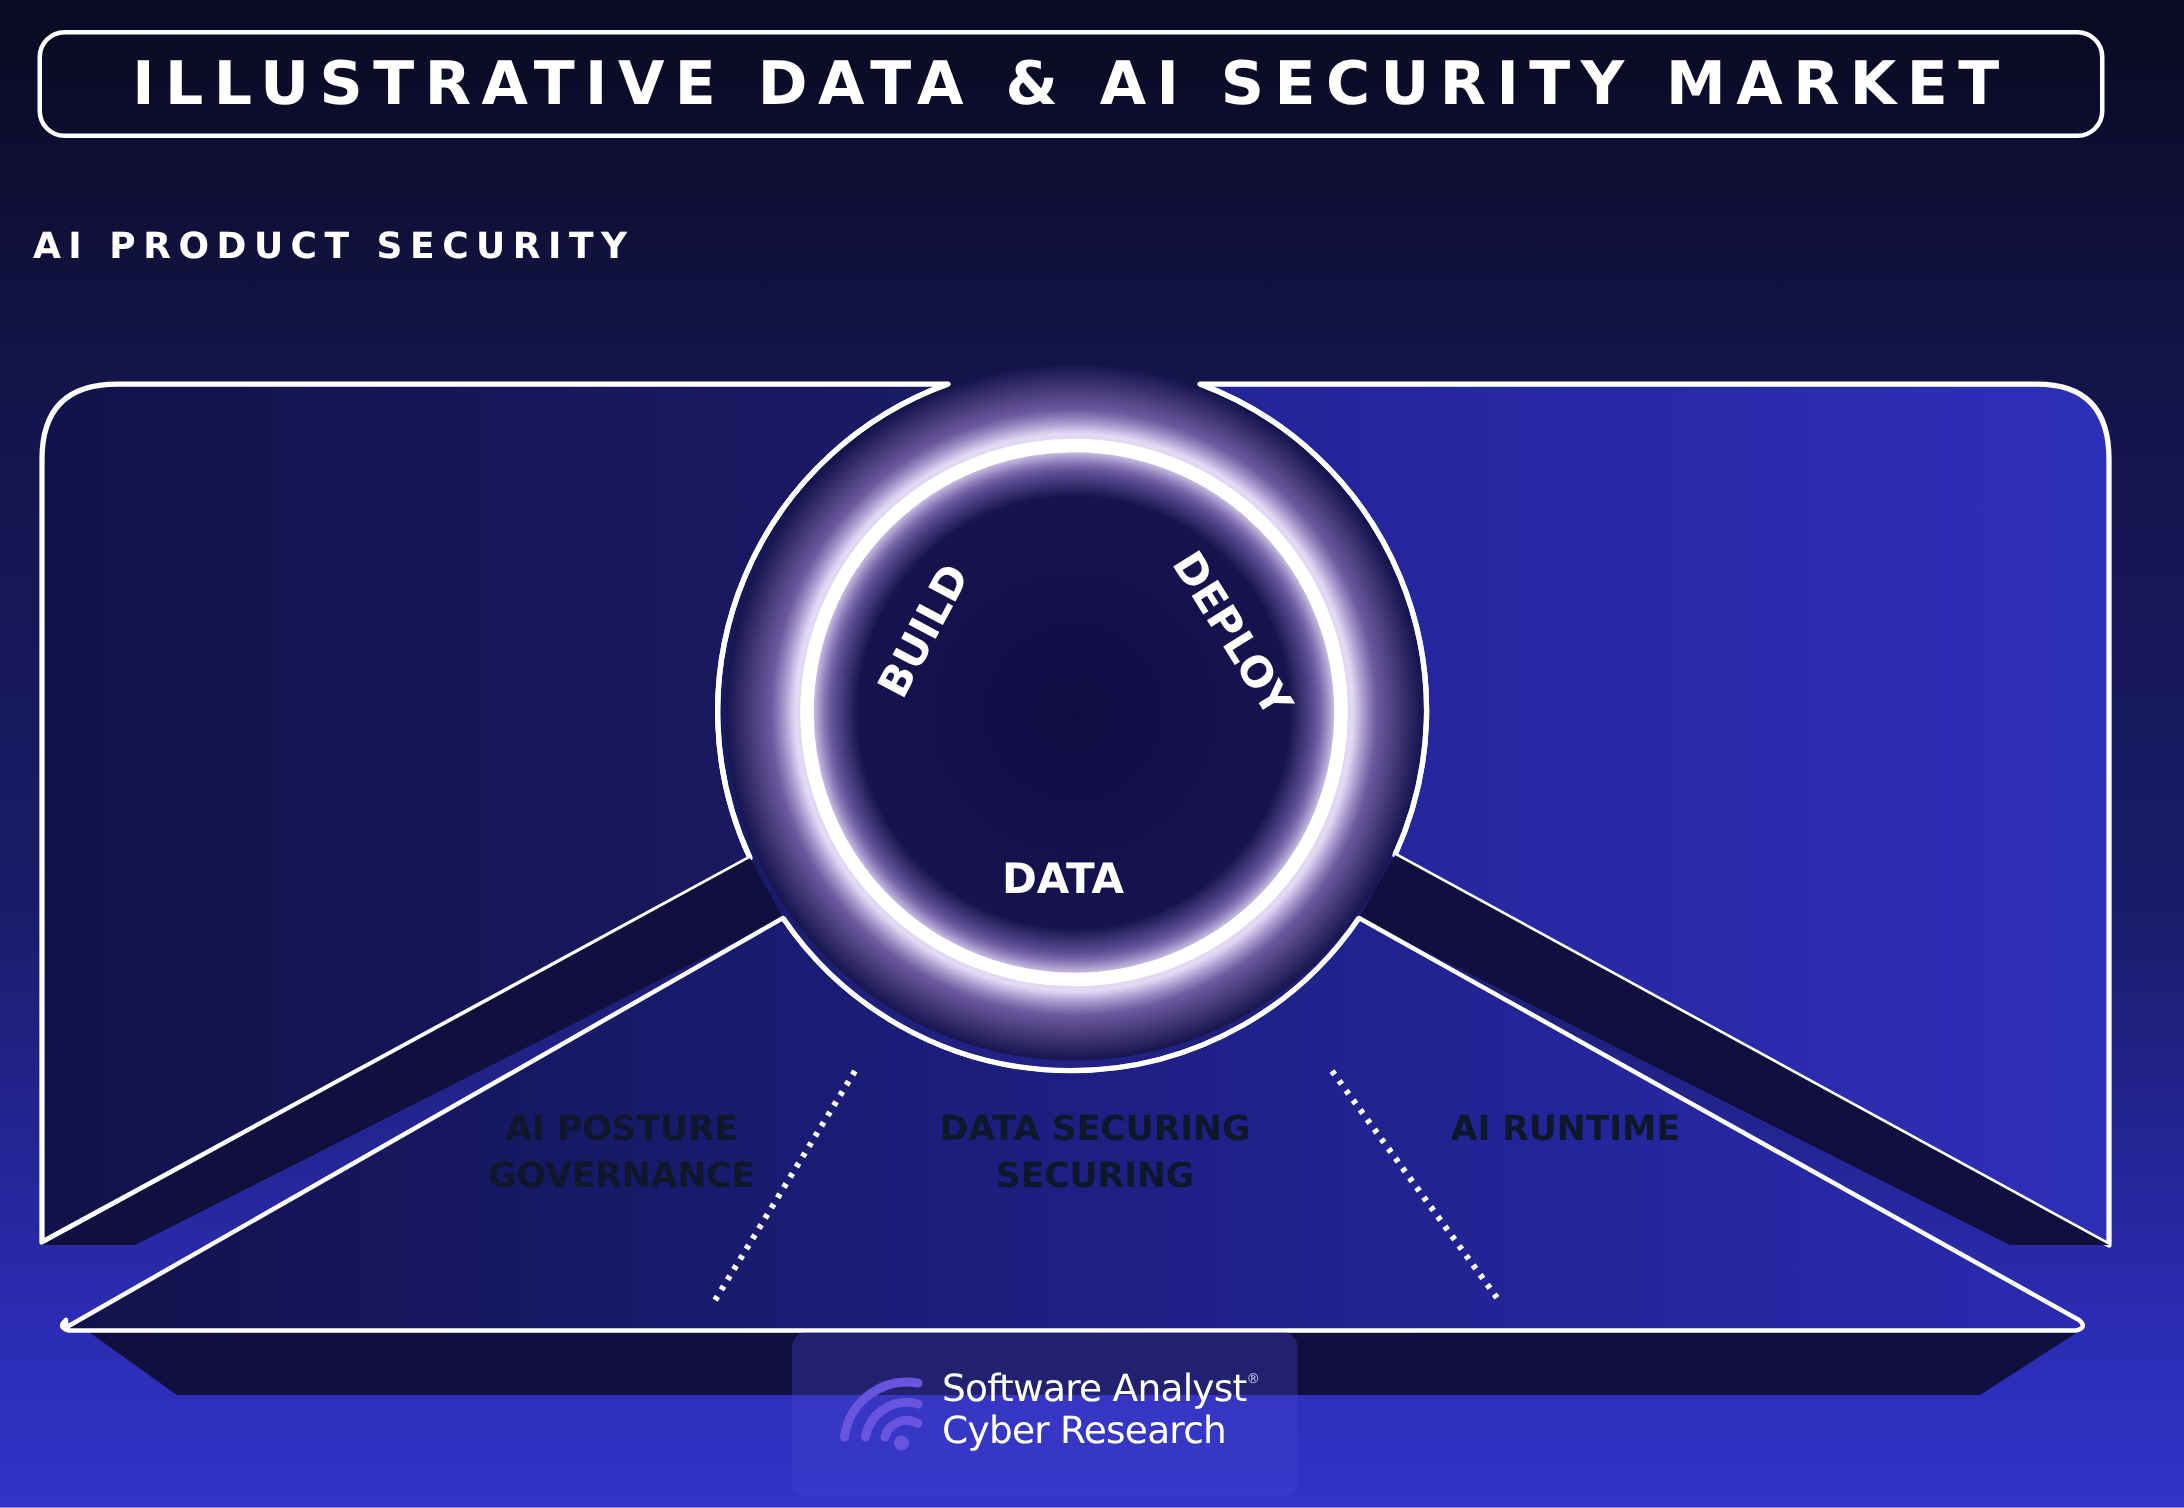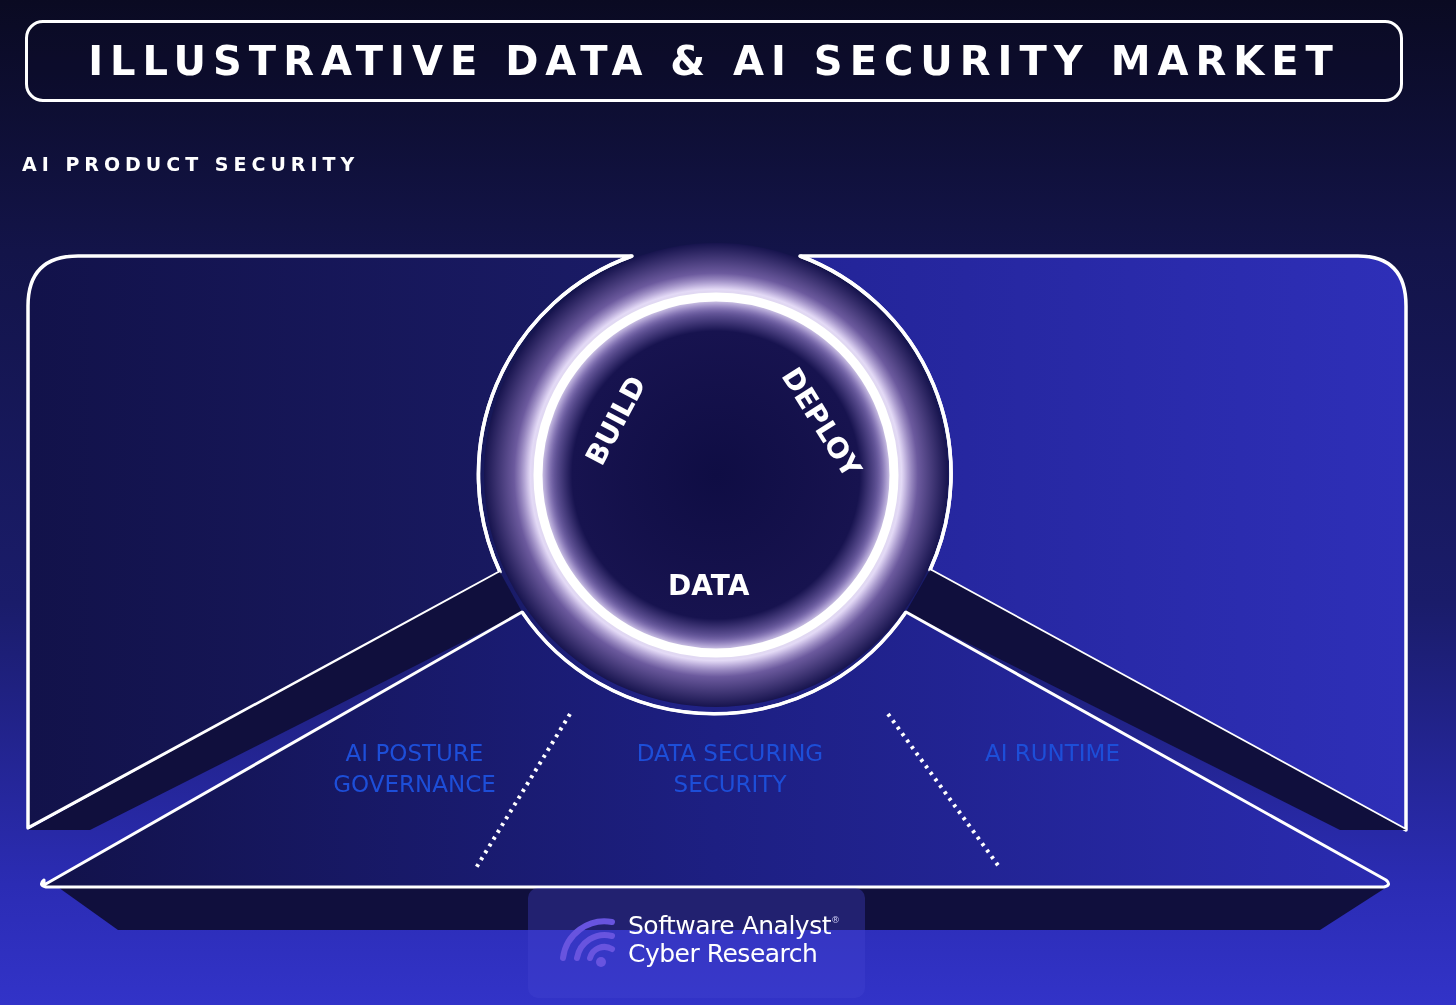--- a/index.html
+++ b/index.html
@@ -3,44 +3,44 @@
   <meta charset="utf-8">
   <style>
     html, body { margin: 0; padding: 0; }
     body {
       width: 1456px; height: 1005px; overflow: hidden; position: relative;
       background: linear-gradient(180deg, #0a0a22 0%, #131449 25%, #1a1c6a 60%, #2b2cb4 88%, #3233c8 100%);
       font-family: "Liberation Sans", "DejaVu Sans", sans-serif;
       color: #ffffff;
     }
     .title-box {
-      position: absolute; left: 25px; top: 20px; width: 1378px; height: 82px;
+      position: absolute; left: 25px; top: 20px; width: 1378px; height: 72px;
       border: 3px solid #ffffff; border-radius: 18px; box-sizing: border-box;
       display: flex; align-items: center; justify-content: center;
       background: rgba(10, 10, 40, 0.25);
     }
     .title-text {
       font-family: "DejaVu Sans", sans-serif; font-weight: bold;
       font-size: 40px; letter-spacing: 7px; color: #ffffff;
     }
     .heading {
       position: absolute; font-family: "DejaVu Sans", sans-serif; font-weight: bold;
-      font-size: 19px; letter-spacing: 5px; line-height: 41px; color: #ffffff;
+      font-size: 24px; letter-spacing: 5px; line-height: 41px; color: #ffffff;
     }
     .heading-left { left: 22px; top: 144px; text-align: left; }
     .heading-right { right: 45px; top: 144px; text-align: right; }
     svg.diagram { position: absolute; left: 0; top: 0; }
     .stage-label {
       position: absolute; font-family: "DejaVu Sans", sans-serif; font-weight: bold;
       font-size: 28px; color: #ffffff; letter-spacing: 0px;
       transform-origin: center center; white-space: nowrap;
     }
     .seg-label {
-      position: absolute; font-family: "DejaVu Sans", sans-serif; font-weight: normal;
-      font-size: 23px; line-height: 31px; text-align: center; color: #1d4ed8;
+      position: absolute; font-family: "DejaVu Sans", sans-serif; font-weight: bold;
+      font-size: 23px; line-height: 31px; text-align: center; color: #0f172a;
       white-space: nowrap;
     }
     .logo-box {
       position: absolute; left: 528px; top: 888px; width: 337px; height: 110px;
       background: rgba(70, 70, 210, 0.35); border-radius: 10px;
     }
     .logo-text {
       position: absolute; left: 628px; top: 912px; font-family: "DejaVu Sans", sans-serif;
       font-size: 25px; line-height: 28px; color: #ffffff; letter-spacing: -0.5px;
     }
@@ -126,21 +126,21 @@
 <div class="stage-label" style="left:568px; top:404px; transform: rotate(-62deg);">BUILD</div>
 <div class="stage-label" style="left:760px; top:406px; transform: rotate(58deg);">DEPLOY</div>
 <div class="stage-label" style="left:668px; top:569px;">DATA</div>
 
 <div class="seg-label" style="left:322px; top:738px; width:185px;">
   <div>AI  POSTURE</div>
   <div>GOVERNANCE</div>
 </div>
 <div class="seg-label" style="left:620px; top:738px; width:220px;">
   <div>DATA SECURING</div>
-  <div>SECURITY</div>
+  <div>SECURING</div>
 </div>
 <div class="seg-label" style="left:955px; top:738px; width:165px;text-align:right;">
   <div>AI  RUNTIME</div>
 </div>
 
 <div class="logo-box"></div>
 <div class="logo-text">
   <div>Software Analyst</div>
   <div>Cyber Research</div>
 </div>

